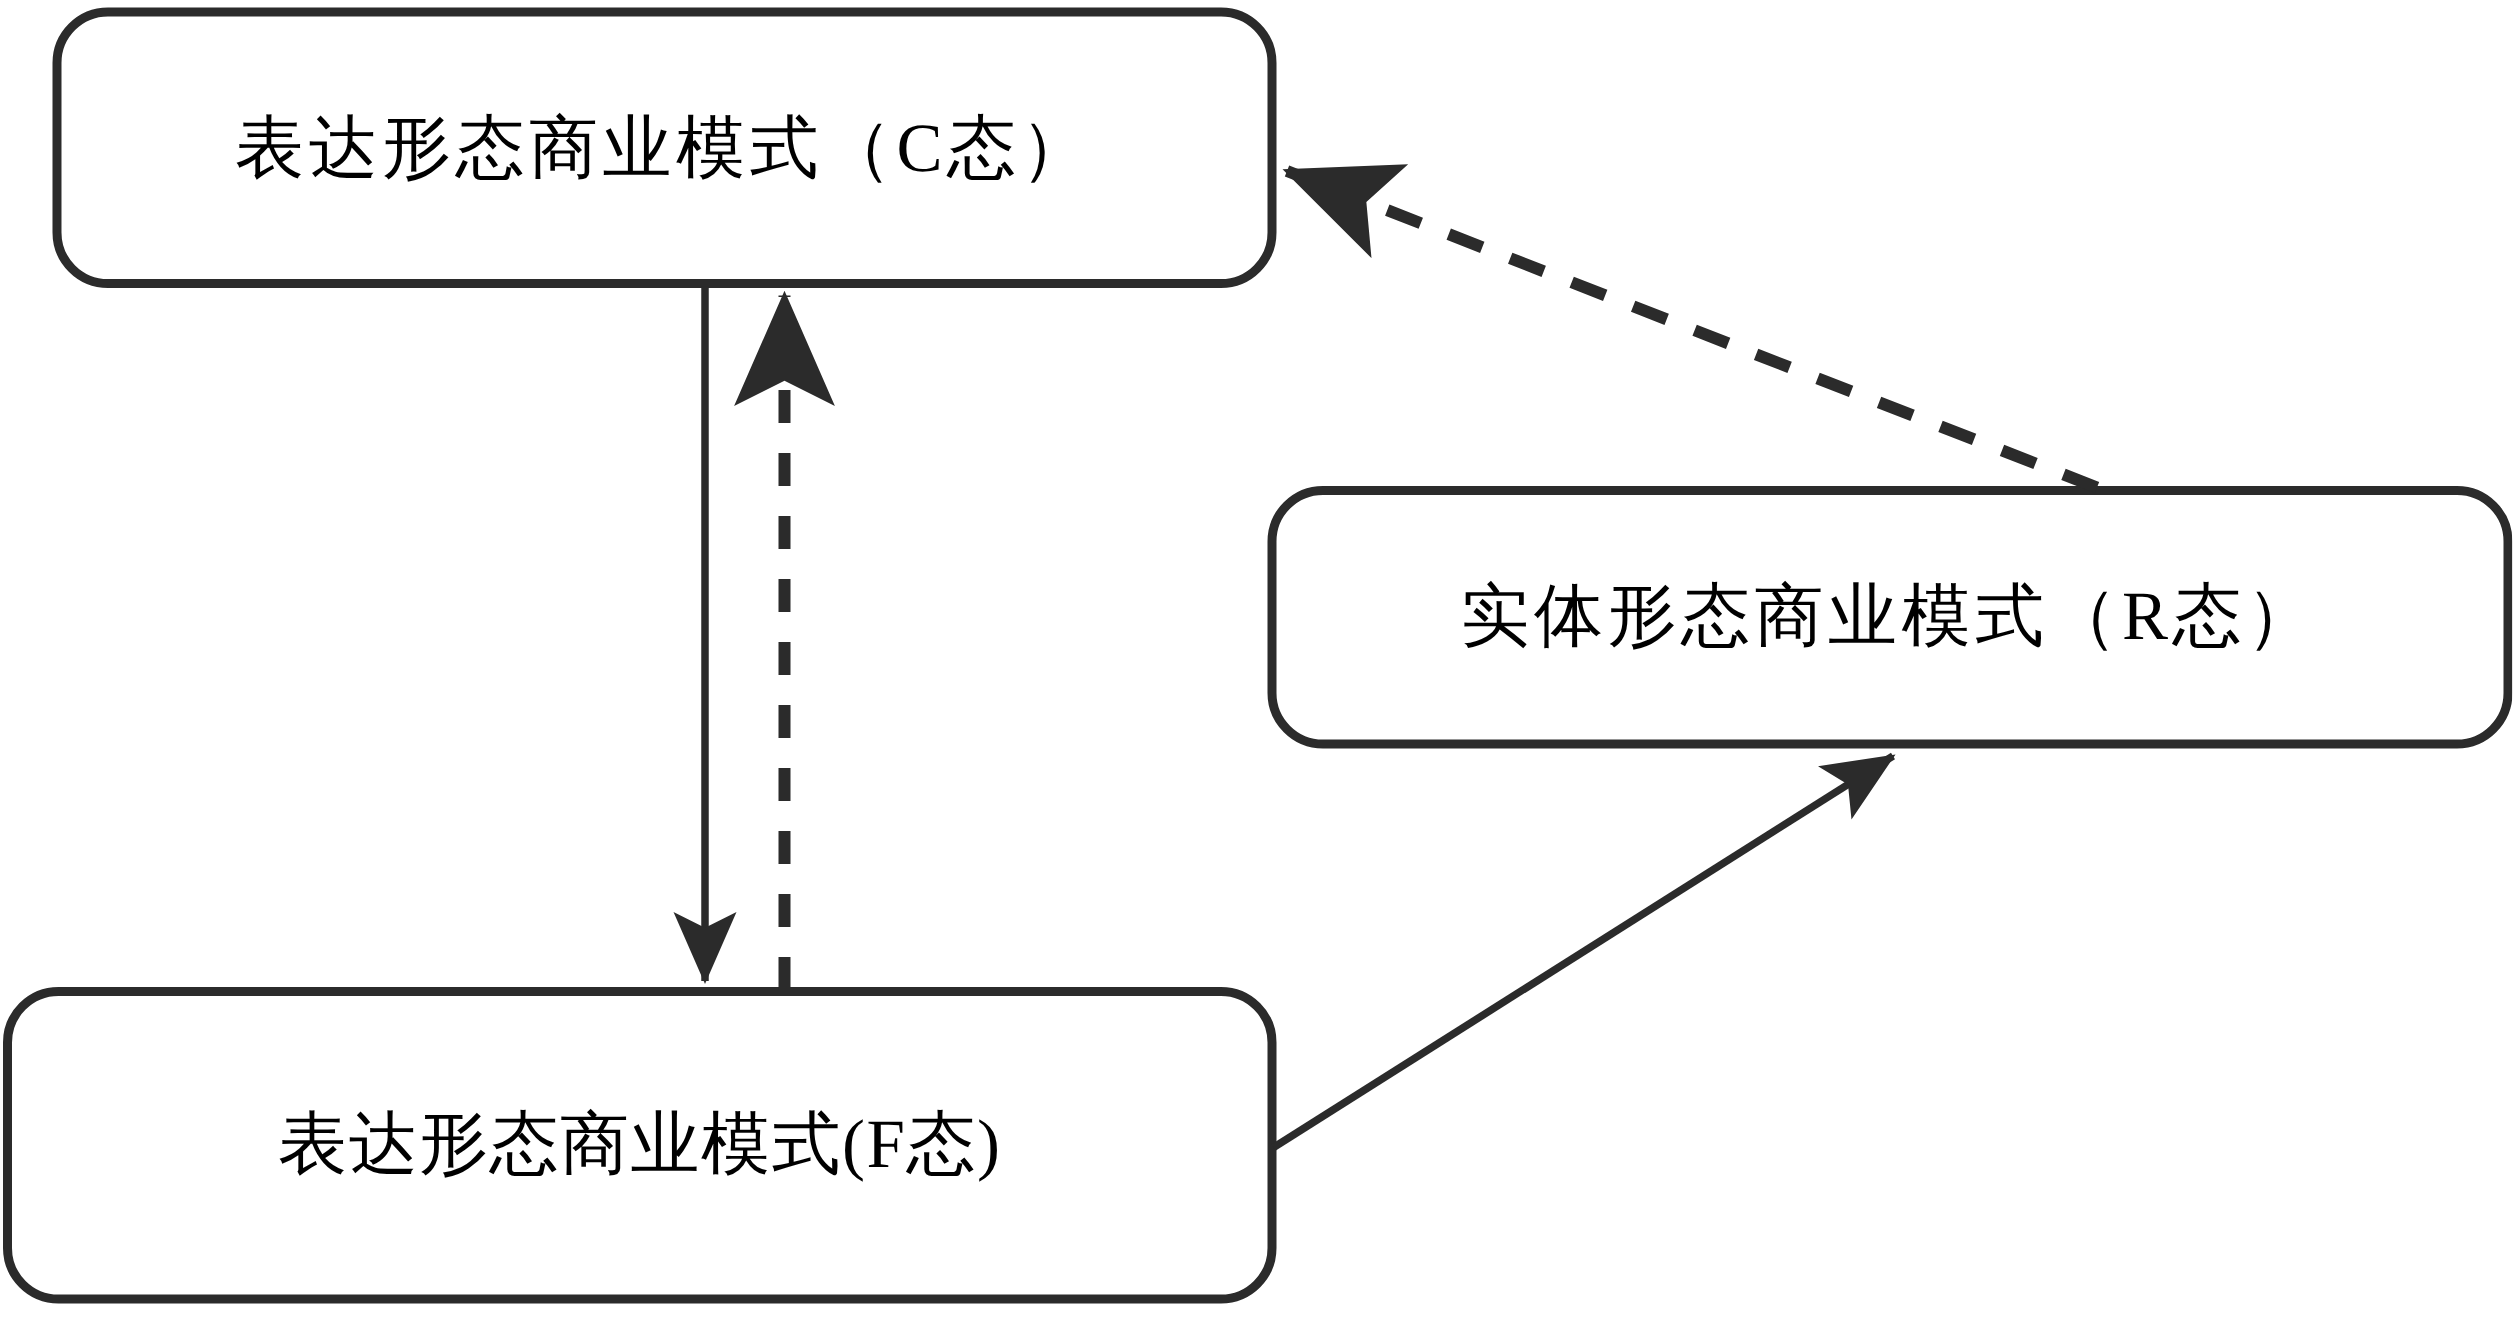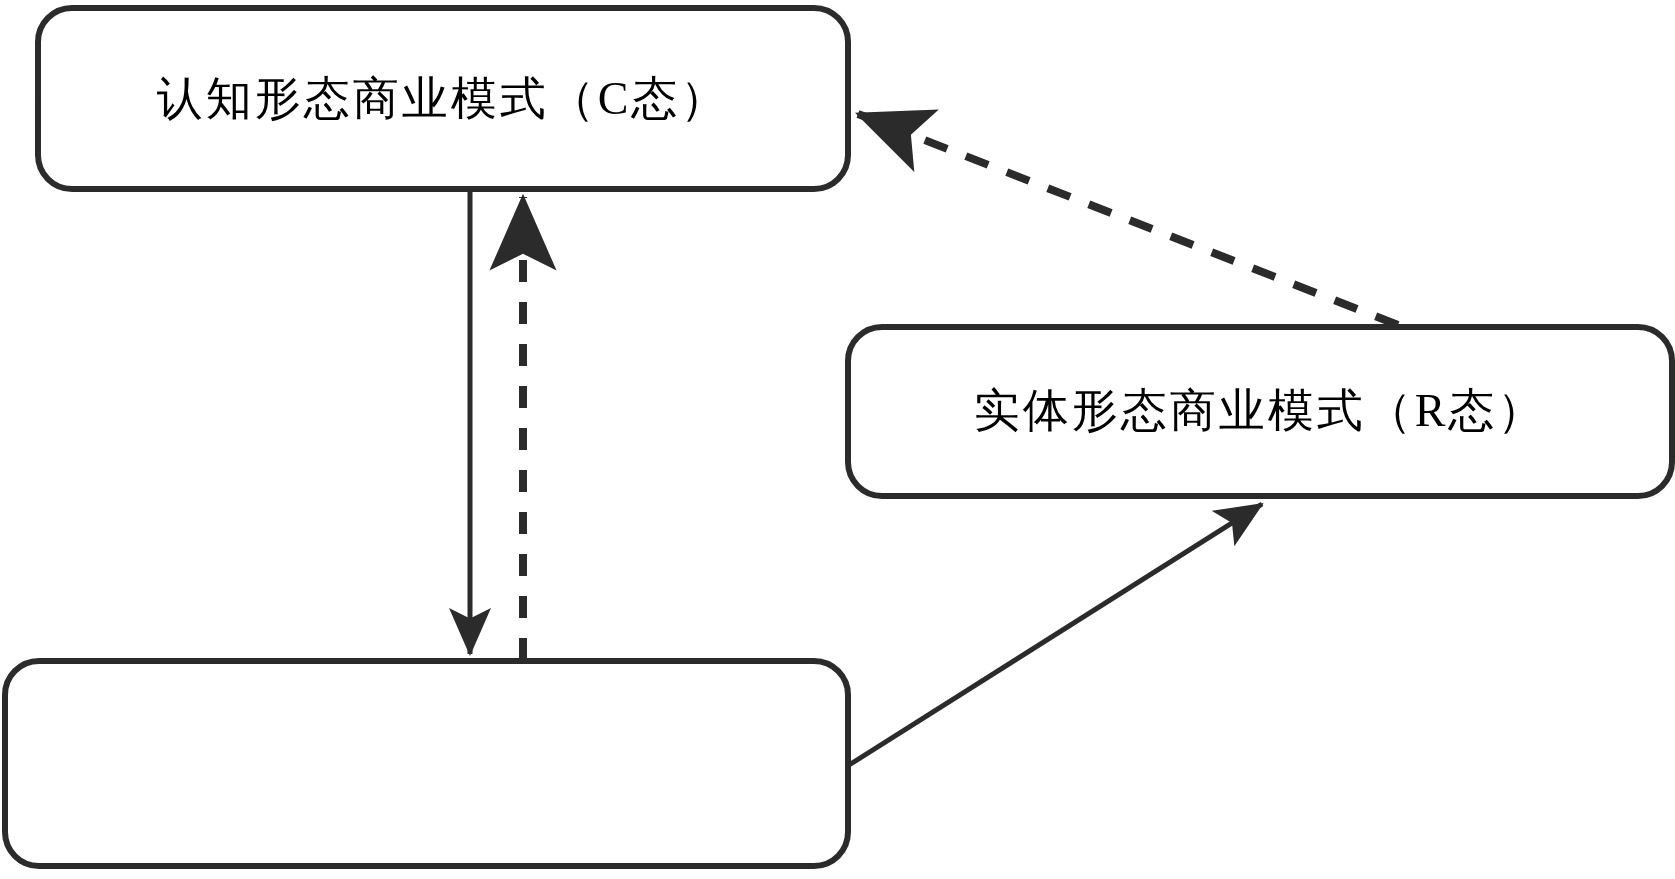--- a/index.html
+++ b/index.html
@@ -71,21 +71,24 @@
     <line x1="470" y1="191" x2="470" y2="654" stroke="#2b2b2b" stroke-width="5" marker-end="url(#arrow-solid)"></line>
 
     <line x1="523" y1="660" x2="523" y2="197" stroke="#2b2b2b" stroke-width="8" stroke-dasharray="22,20" marker-end="url(#arrow-dashed)"></line>
 
     <line x1="849" y1="765" x2="1262" y2="504" stroke="#2b2b2b" stroke-width="5" marker-end="url(#arrow-solid)"></line>
 
     <line x1="1398" y1="325" x2="858" y2="114" stroke="#2b2b2b" stroke-width="8" stroke-dasharray="24,20" marker-end="url(#arrow-dashed)"></line>
   </svg>
 
   <div class="node-box" id="node-c">
-    <span class="node-label">认知形态商业模式（C态）</span>
+    <span class="node-label">表达形态商业模式（C态）</span>
   </div>
 
   <div class="node-box" id="node-r">
     <span class="node-label">实体形态商业模式（R态）</span>
   </div>
 
+  <div class="node-box" id="node-f">
+    <span class="node-label">表达形态商业模式(F态)</span>
+  </div>
 
 </div>
 
 </body></html>

